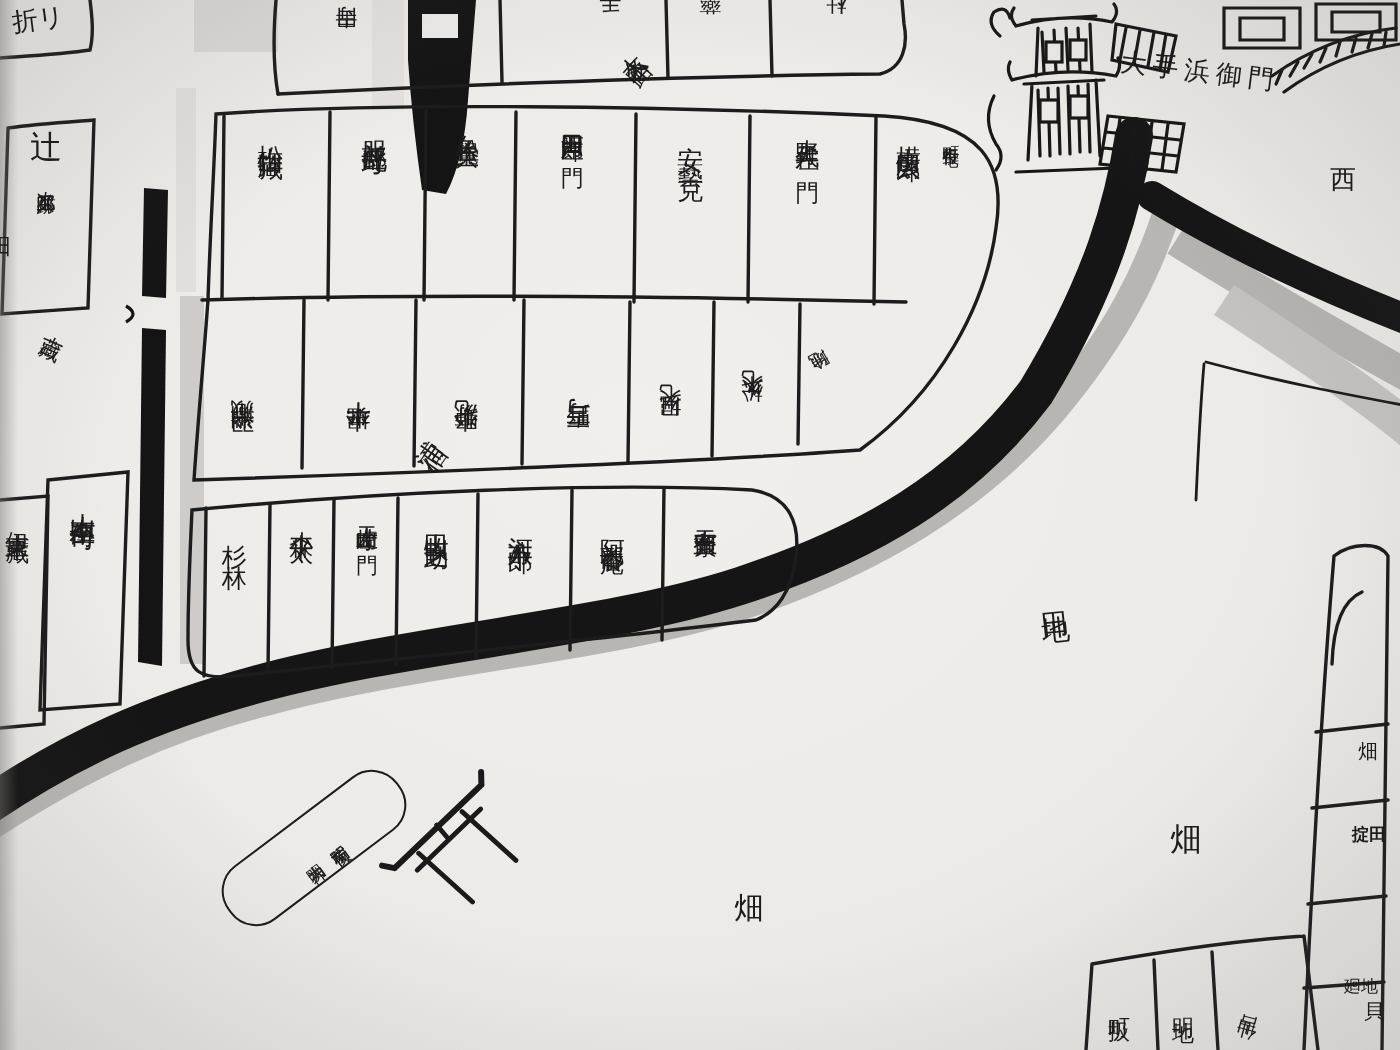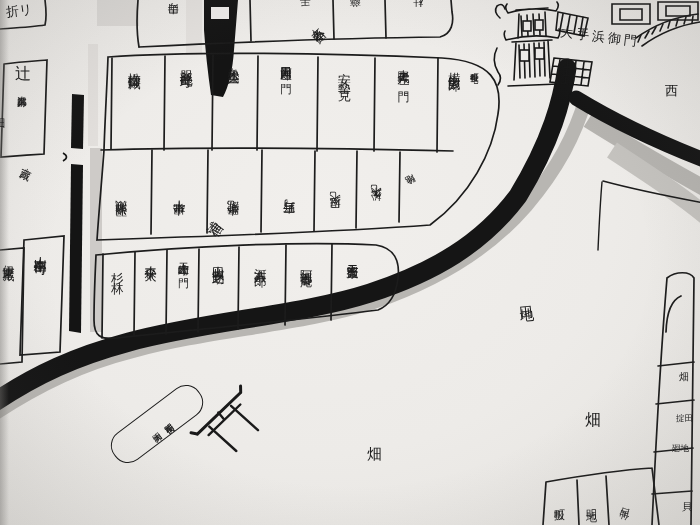--- a/index.html
+++ b/index.html
@@ -159,21 +159,21 @@
   <div class="lbl v" style="left:520px;top:295px;font-size:14px;height:46px;transform:rotate(-6deg);">田地</div>
   <div class="lbl" style="left:585px;top:412px;font-size:16px;letter-spacing:3px;">畑</div>
   <div class="lbl" style="left:367px;top:447px;font-size:15px;">畑</div>
 
   <div class="shrine-sign">
     <span class="col">夜明稲荷</span>
     <span class="col">大明神</span>
   </div>
 
   <div class="lbl" style="left:679px;top:372px;font-size:10px;">畑</div>
-  <div class="lbl" style="left:676px;top:414px;font-size:8.5px;">掟田</div>
-  <div class="lbl" style="left:672px;top:444px;font-size:8.5px;">廻地</div>
+  <div class="lbl" style="left:676px;top:414px;font-size:8.5px;font-weight:bold;">掟田</div>
+  <div class="lbl" style="left:672px;top:490px;font-size:8.5px;">廻地</div>
   <div class="lbl" style="left:682px;top:502px;font-size:10px;">貝</div>
 
   <div class="lbl v" style="left:553px;top:500px;font-size:11px;height:30px;">町扱</div>
   <div class="lbl v" style="left:585px;top:500px;font-size:11px;height:30px;">明地</div>
   <div class="lbl v" style="left:620px;top:500px;font-size:10px;height:28px;transform:rotate(195deg);">仙吉</div>
 
 </div>
 
 </body></html>

